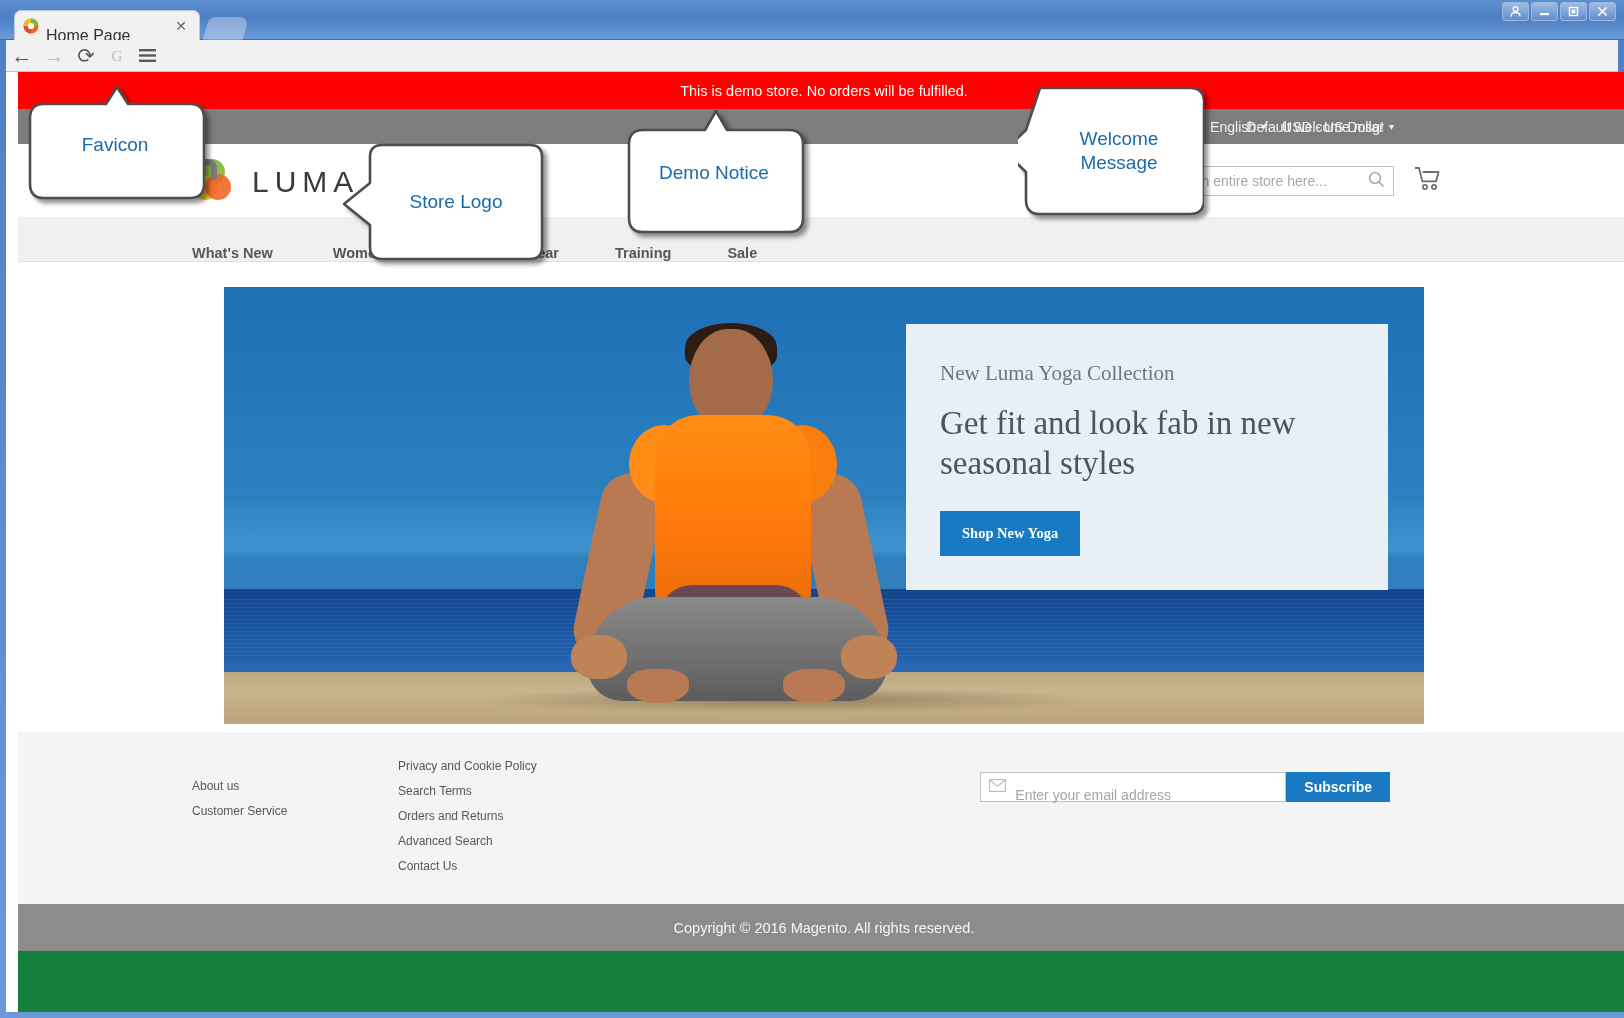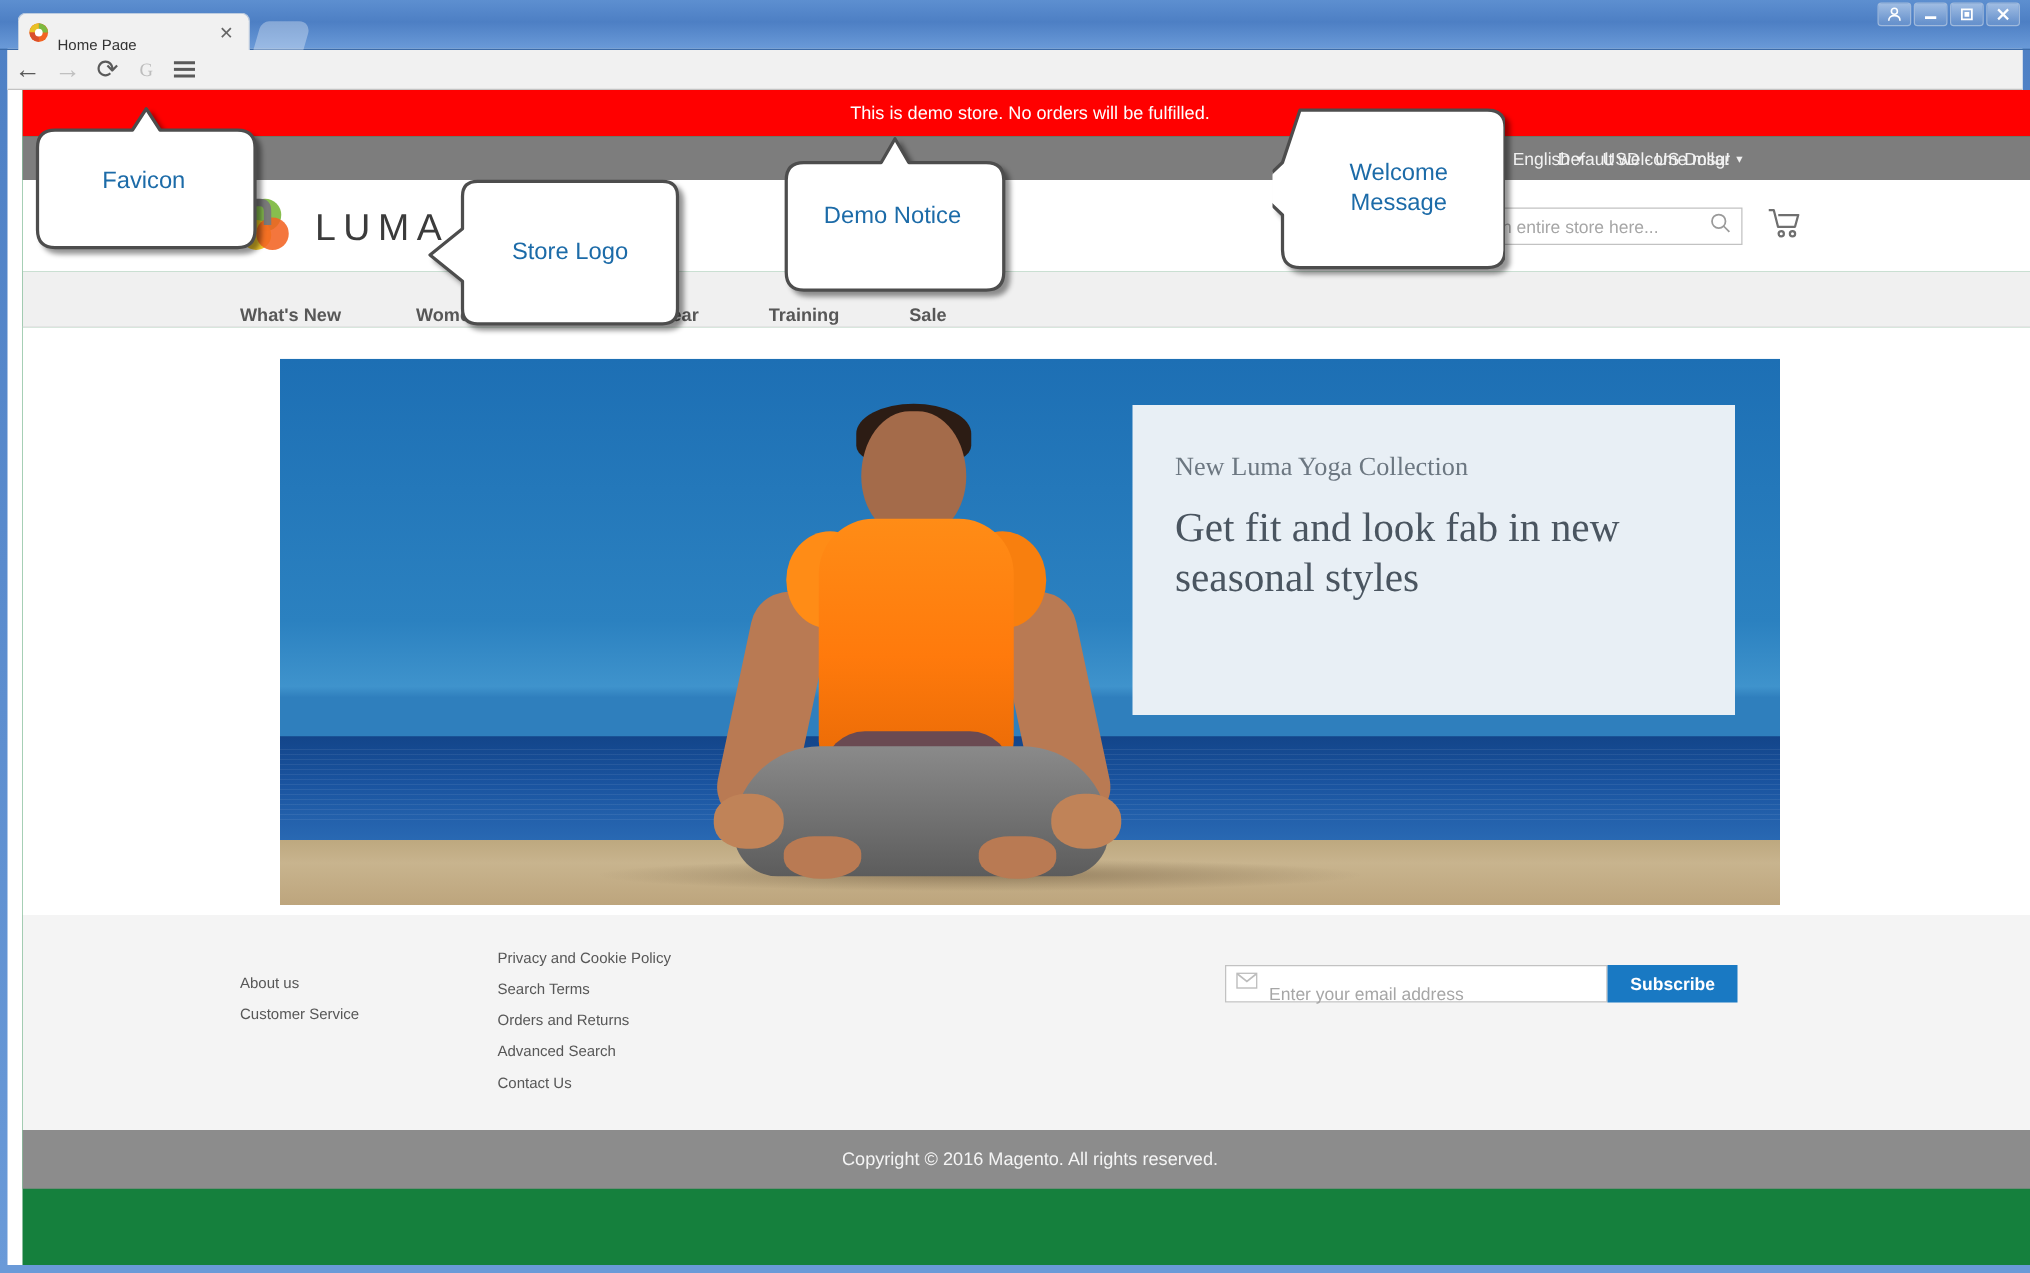--- a/index.html
+++ b/index.html
@@ -36,21 +36,21 @@
   .win-btn svg { display: block; }
 
   
   .tab {
     position: absolute; left: 14px; top: 10px; width: 186px; height: 30px;
     background: #f1f1f1; border: 1px solid #b8c8dd;
     border-bottom: none; border-radius: 7px 7px 0 0;
     display: flex; align-items: center; padding: 0 8px;
   }
   .tab-title {
-    font-size: 12px; color: #333; margin-left: 7px; flex: 1;
+    font-size: 16px; color: #333; margin-left: 7px; flex: 1;
     white-space: nowrap; overflow: hidden; margin-top: 21px;
   }
   .tab-close { font-size: 14px; color: #666; padding: 0 4px; line-height: 1; }
   .tab-newtab {
     position: absolute; left: 206px; top: 17px; width: 40px; height: 23px;
     background: rgba(255,255,255,.32); border-radius: 6px 10px 0 0;
     transform: skewX(-16deg);
   }
 
   
@@ -372,20 +372,21 @@
           <div class="fig-legs"></div>
           <div class="fig-hand-l"></div>
           <div class="fig-hand-r"></div>
           <div class="fig-foot-l"></div>
           <div class="fig-foot-r"></div>
         </div>
 
         <div class="hero-block">
           <div class="hero-eyebrow">New Luma Yoga Collection</div>
           <div class="hero-title">Get fit and look fab in new seasonal styles</div>
+          <span class="hero-btn">Shop New Yoga</span>
         </div>
       </div>
     </div>
 
     <div class="footer">
       <div class="f-col f-col-1">
         <span class="f-link">About us</span>
         <span class="f-link">Customer Service</span>
       </div>
       <div class="f-col f-col-2">

